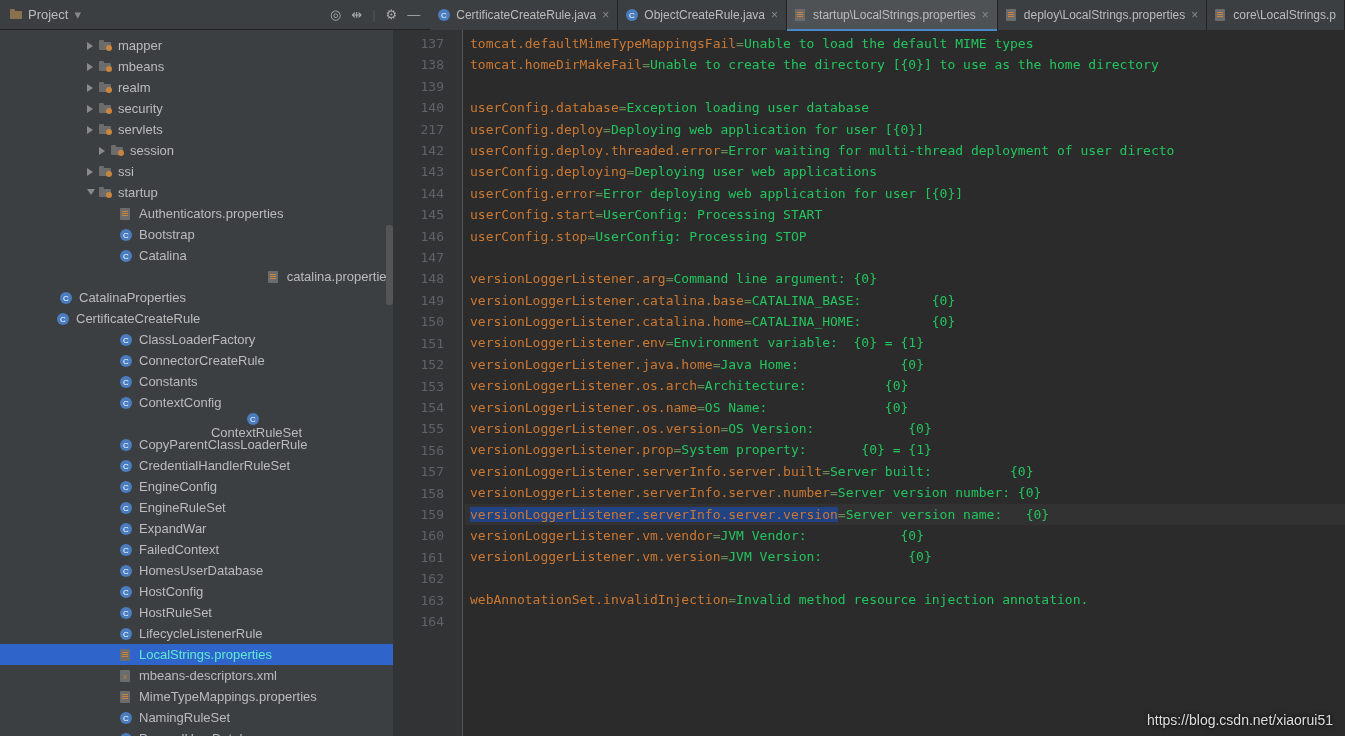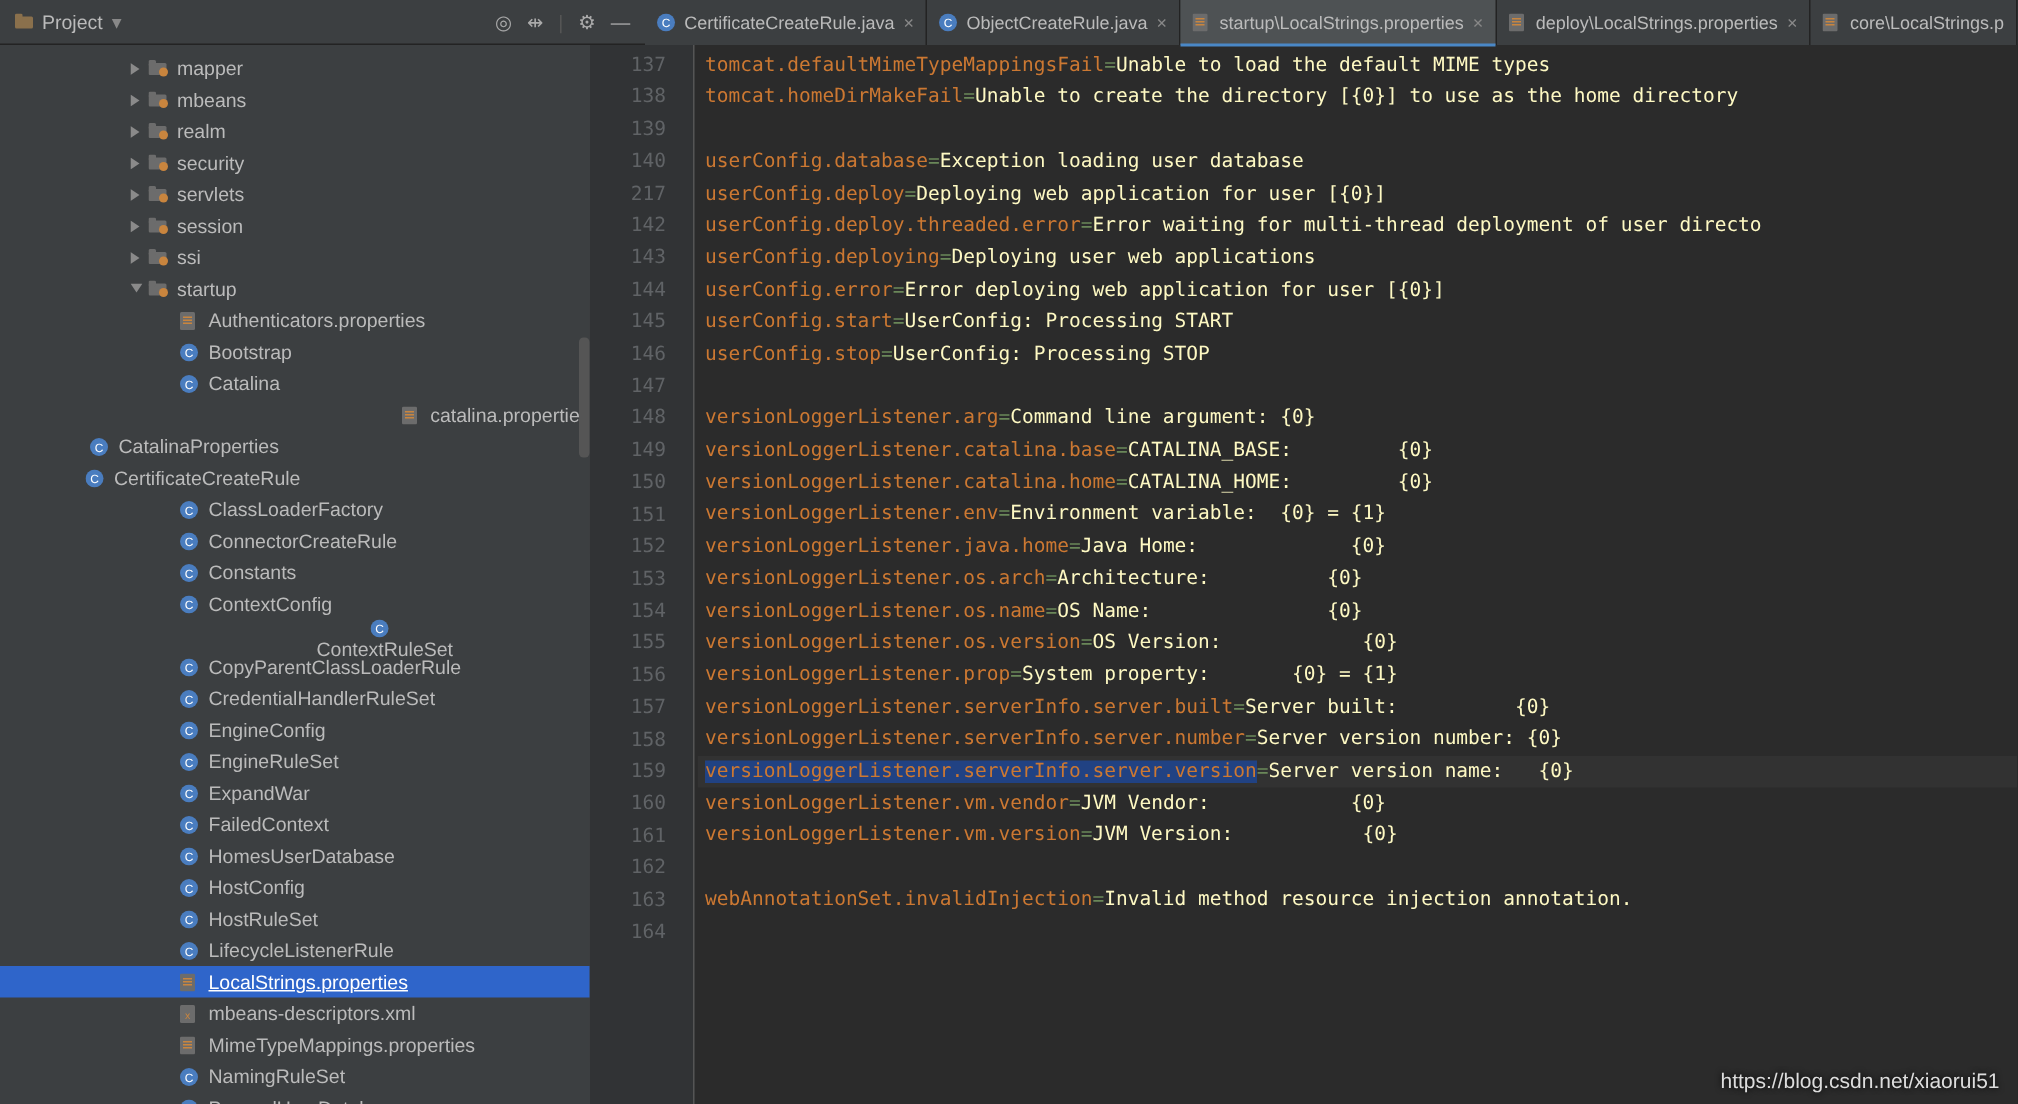--- a/index.html
+++ b/index.html
@@ -13,30 +13,30 @@
 .tabs { display:flex; height:30px; background:#3c3f41; }
 .tab { display:flex; align-items:center; padding:0 8px; border-right:1px solid #232323; cursor:pointer; white-space:nowrap; font-size:12px; color:#bbb; position:relative; }
 .tab.active { background:#4e5254; }
 .tab.active::after { content:""; position:absolute; left:0; right:0; bottom:-1px; height:2px; background:#4a88c7; }
 .tab .close { margin-left:6px; color:#888; font-size:12px; }
 .tab .ficon { margin-right:4px; display:inline-flex; }
 .main { display:flex; height:706px; }
 .sidebar { width:393px; background:#3c3f41; overflow-y:auto; position:relative; }
 .tree { padding-top:5px; }
 .node { display:flex; align-items:center; height:21px; cursor:pointer; color:#bbb; white-space:nowrap; }
-.node.selected { background:#2f65ca; color:#ffffff;text-decoration:underline; }
+.node.selected { background:#2f65ca; color:#5eead4; }
 .node .arrow { width:12px; height:12px; display:inline-flex; align-items:center; justify-content:center; margin-right:2px; color:#8a8a8a; }
 .node .ficon { margin-right:5px; display:inline-flex; }
 .scrollthumb { position:absolute; right:0; top:195px; width:7px; height:80px; background:#555; border-radius:3px; }
 .editor { flex:1; background:#2b2b2b; display:flex; overflow:hidden; }
 .gutter { width:70px; background:#313335; text-align:right; padding-right:18px; padding-top:3px; color:#606366; font-family:Consolas,monospace; font-size:13px; line-height:21.4px; border-right:1px solid #555; margin-right:2px; position:relative; }
 .code { flex:1; padding-top:3px; font-family:Consolas,monospace; font-size:13px; line-height:21.4px; white-space:pre; overflow:hidden; }
 .code .line { height:21.4px; padding-left:5px; }
 .code .line.hl { background:#323232; }
-.k { color:#cc7832; } .v { color:#fef9c3; } .eq { color:#6a8759; }
+.k { color:#cc7832; } .v { color:#22c55e; } .eq { color:#6a8759; }
 .watermark { position:absolute; right:12px; bottom:8px; color:#ddd; font-size:14px; text-shadow:0 0 4px #000; }
 </style>
 </head>
 <body>
 
 <svg width="0" height="0" style="position:absolute">
 <defs>
 <g id="i-folder">
         <rect x="0" y="2" width="12" height="8" fill="#8a704c" rx="1"></rect>
         <rect x="0" y="0" width="5" height="4" fill="#8a704c" rx="1"></rect>
@@ -194,21 +194,21 @@
               <use href="#i-arrow-r"></use>
             </svg>
           </span>
           <span class="ficon">
             <svg width="14" height="12">
               <use href="#i-pkg"></use>
             </svg>
           </span>
           <span>servlets</span>
         </div>
-        <div class="node" style="padding-left: 85px;">
+        <div class="node" style="padding-left: 85px; margin-left: 12px;">
           <span class="arrow">
             <svg width="8" height="8">
               <use href="#i-arrow-r"></use>
             </svg>
           </span>
           <span class="ficon">
             <svg width="14" height="12">
               <use href="#i-pkg"></use>
             </svg>
           </span>

